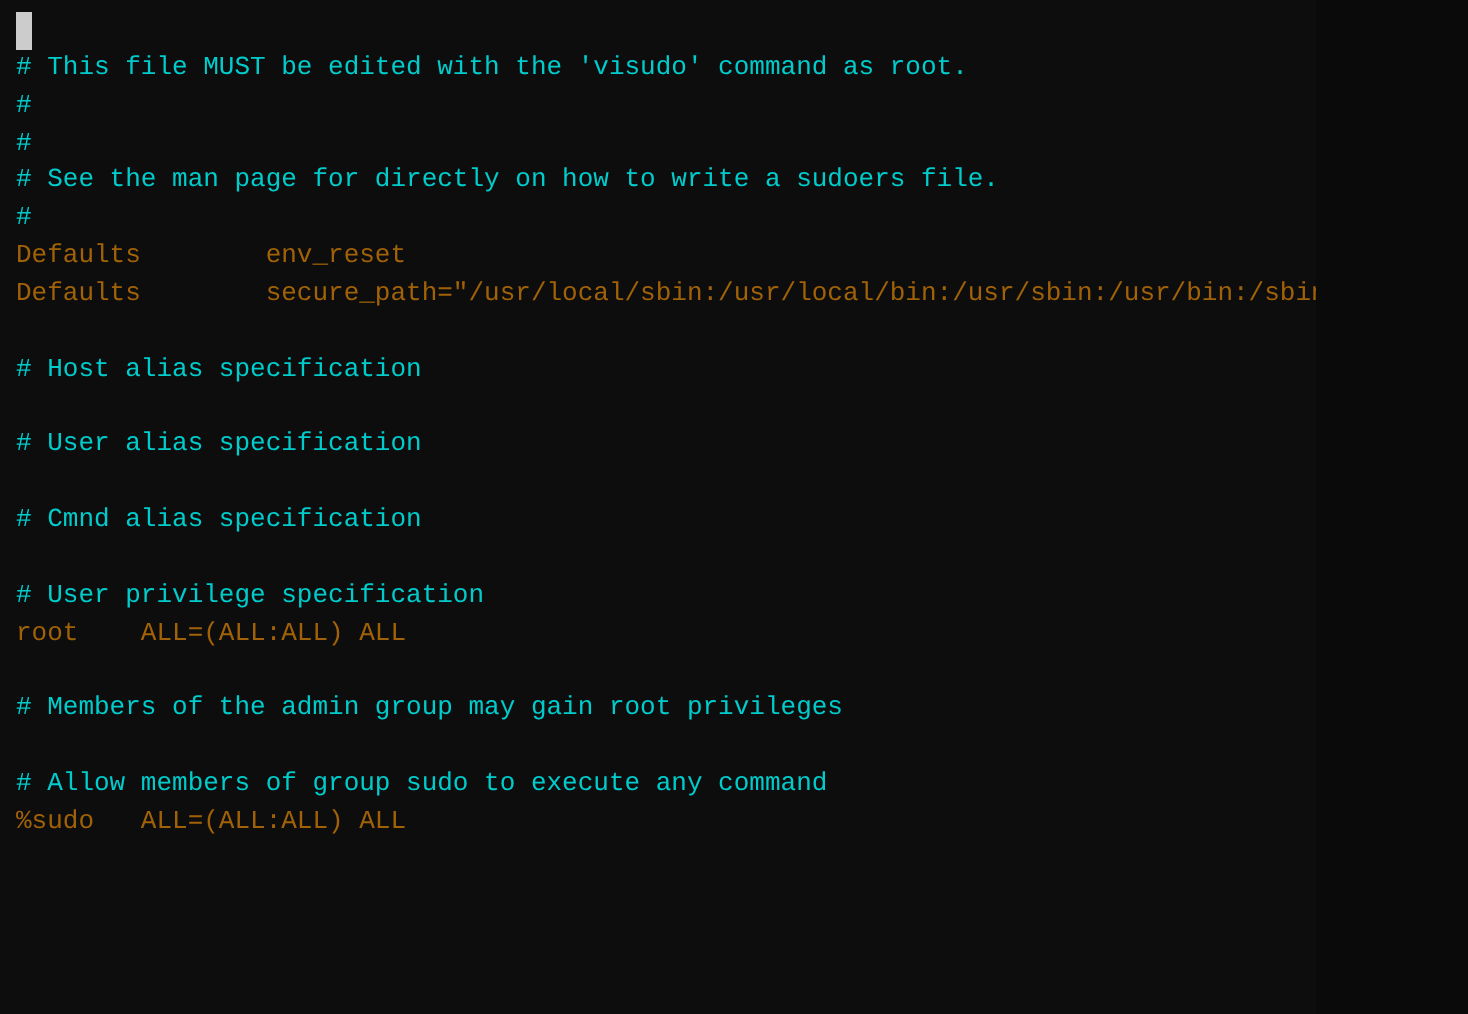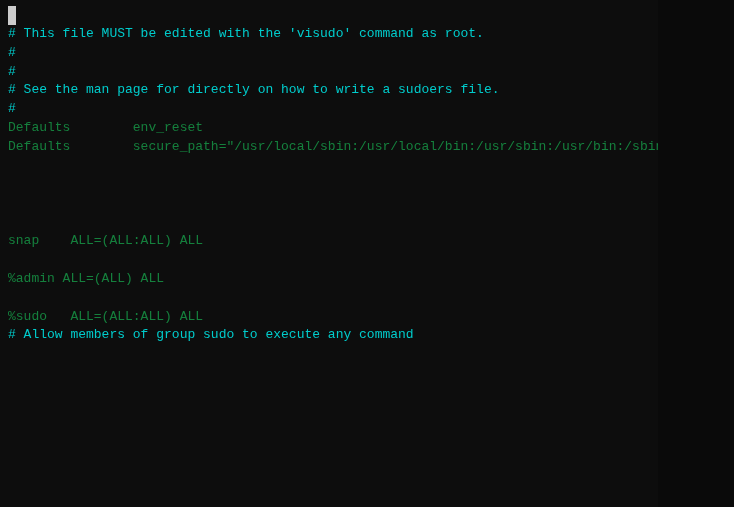--- a/index.html
+++ b/index.html
@@ -29,21 +29,21 @@
     .line {
       white-space: pre;
       display: block;
     }
 
     .comment {
       color: #00cccc;
     }
 
     .plain {
-      color: #15803d;
+      color: #a16207;
     }
 
     .cursor {
       background-color: #cccccc;
       color: #0d0d0d;
       display: inline-block;
       width: 8px;
     }
   </style>
 </head>
@@ -52,23 +52,27 @@
 <div id="terminal">
 <span class="line"><span class="cursor"> </span></span>
     <span class="line comment"># This file MUST be edited with the 'visudo' command as root.</span>
     <span class="line comment">#</span>
     <span class="line comment">#</span>
     <span class="line comment"># See the man page for directly on how to write a sudoers file.</span>
     <span class="line comment">#</span>
     <span class="line plain">Defaults        env_reset</span>
     <span class="line plain">Defaults        secure_path="/usr/local/sbin:/usr/local/bin:/usr/sbin:/usr/bin:/sbin:/bin:/snap/bin"</span>
     <span class="line plain">&nbsp;</span>
+    <span class="line comment"># Host alias specification</span>
     <span class="line plain">&nbsp;</span>
+    <span class="line comment"># User alias specification</span>
     <span class="line plain">&nbsp;</span>
+    <span class="line comment"># Cmnd alias specification</span>
     <span class="line plain">&nbsp;</span>
-    <span class="line plain">snap    ALL=(ALL:ALL) ALL</span>
+    <span class="line comment"># User privilege specification</span>
+    <span class="line plain">root    ALL=(ALL:ALL) ALL</span>
     <span class="line plain">&nbsp;</span>
-    <span class="line plain">%admin ALL=(ALL) ALL</span>
+    <span class="line comment"># Members of the admin group may gain root privileges</span>
     <span class="line plain">&nbsp;</span>
+    <span class="line comment"># Allow members of group sudo to execute any command</span>
     <span class="line plain">%sudo   ALL=(ALL:ALL) ALL</span>
-    <span class="line comment"># Allow members of group sudo to execute any command</span>
     <span class="line plain">&nbsp;</span>
   </div>
 
 </body></html>

